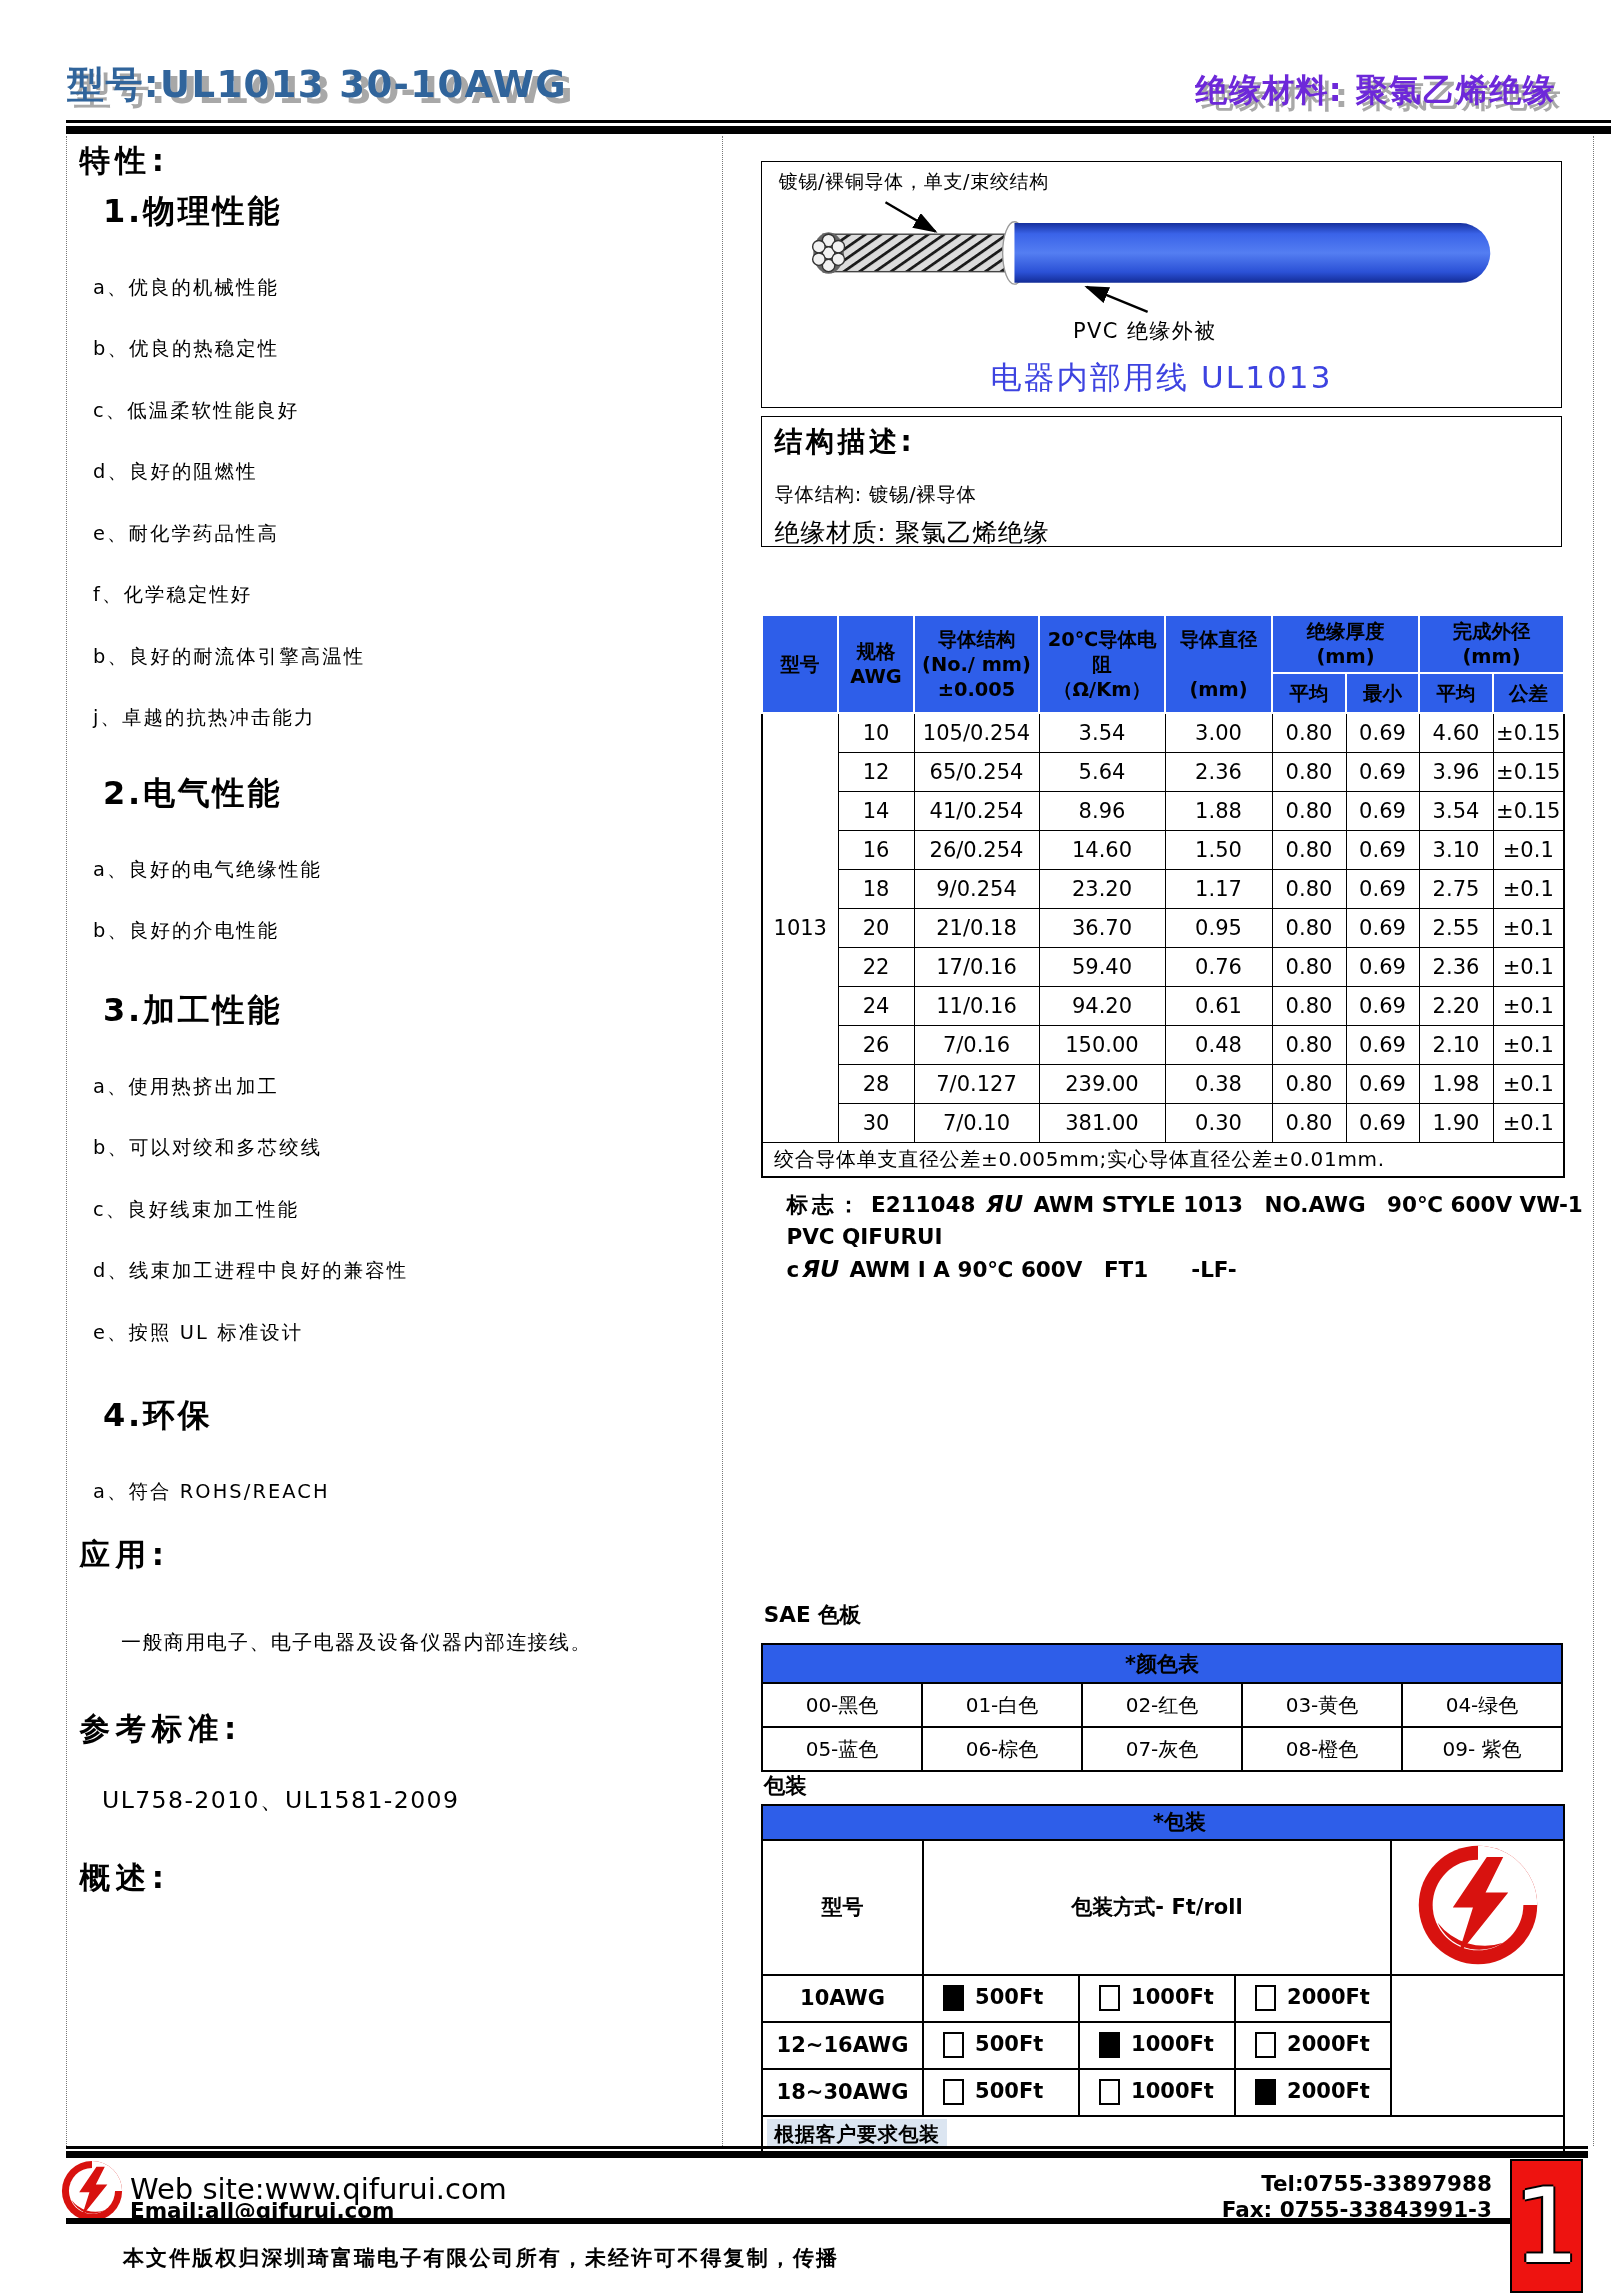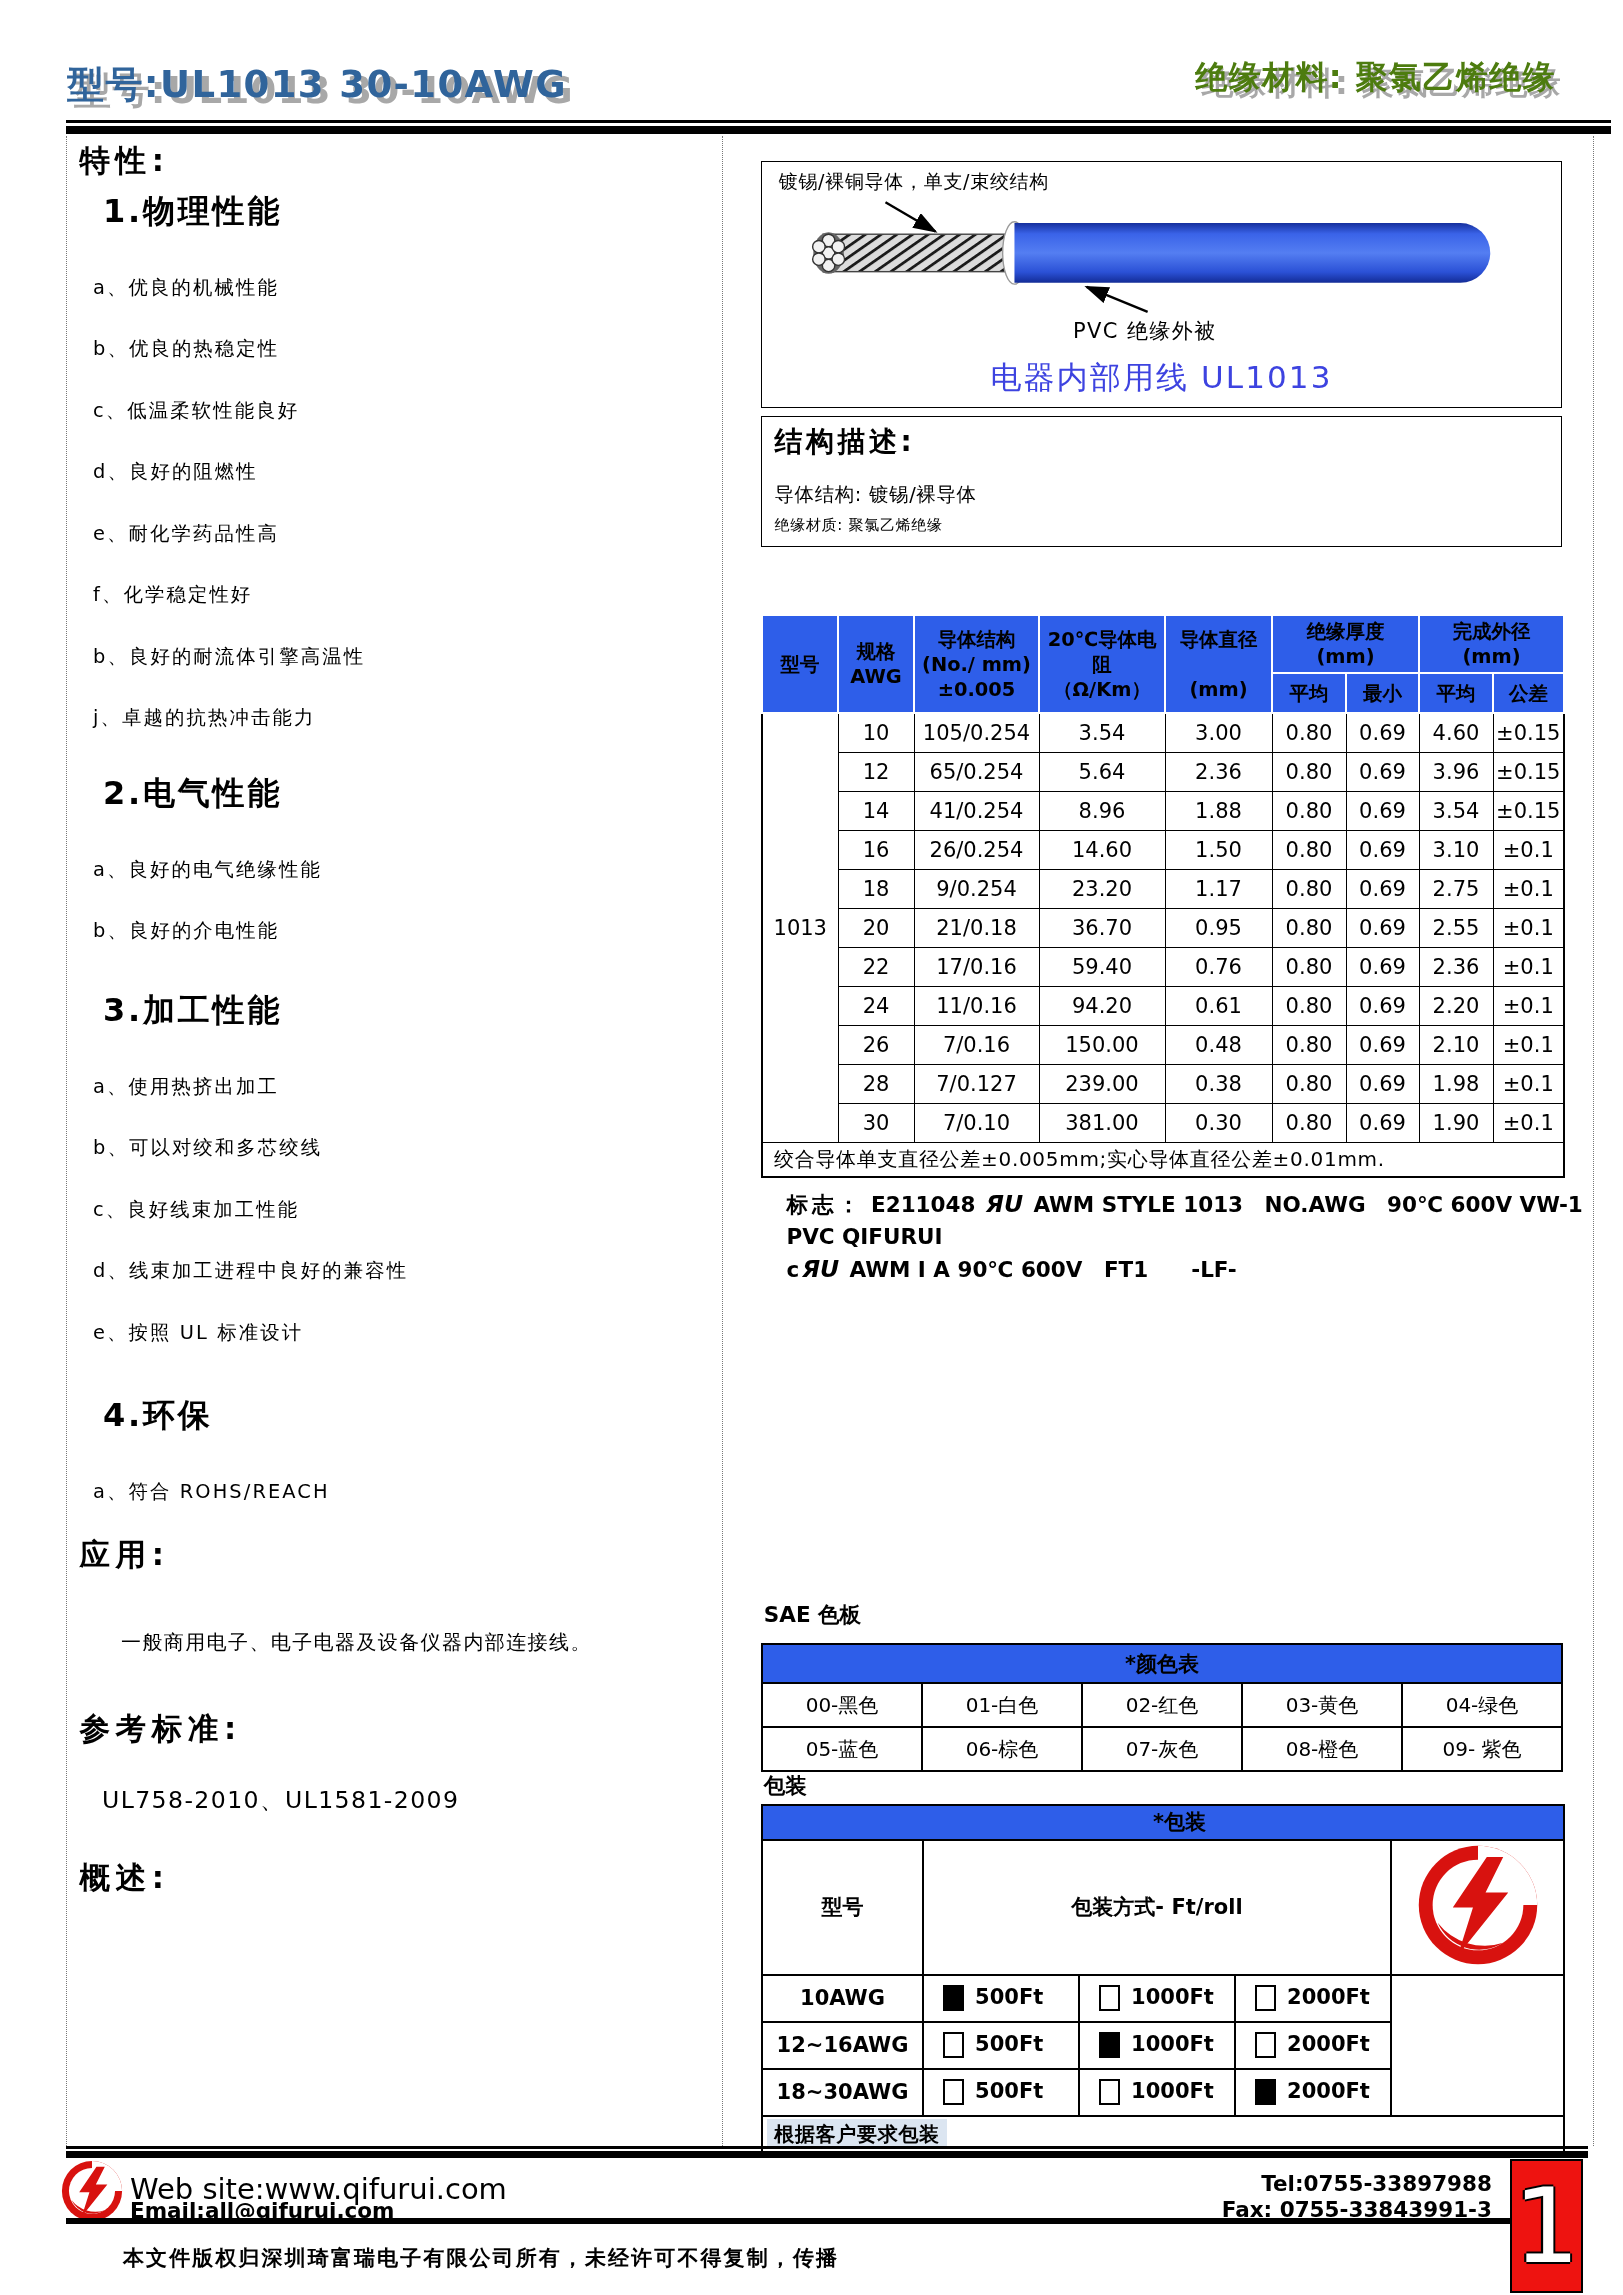--- a/index.html
+++ b/index.html
@@ -1,22 +1,22 @@
 <!DOCTYPE html>
 <html style="font-size:11px"><head>
 <meta charset="utf-8">
 <style>
   html,body{margin:0;padding:0;background:#e8e8e8;}
   .page{position:relative;width:1623px;height:2295px;background:#fff;overflow:hidden;
         font-family:"DejaVu Sans","Liberation Sans",sans-serif;color:#000;}
   
   .hdr-left{position:absolute;left:67px;top:60px;font-size:37px;font-weight:bold;letter-spacing:1.4px;
             color:#30649b;text-shadow:7px 6.2px 0 #a8a8a8;white-space:nowrap;}
-  .hdr-right{position:absolute;right:67px;top:56px;font-size:32px;font-weight:bold;letter-spacing:1.4px;
-             color:#4d7c0f;text-shadow:6.2px 5.6px 0 #a8a8a8;white-space:nowrap;}
+  .hdr-right{position:absolute;right:67px;top:69px;font-size:32px;font-weight:bold;letter-spacing:1.4px;
+             color:#6d28d9;text-shadow:6.2px 5.6px 0 #a8a8a8;white-space:nowrap;}
   .rule{position:absolute;background:#000;}
   .rt1{left:66px;top:120px;width:1545px;height:2.8px;}
   .rt2{left:66px;top:126px;width:1545px;height:7.6px;}
   .vdot{position:absolute;top:136px;height:2010px;border-left:1.4px dotted #777;}
   .v1{left:66px;} .v2{left:722px;} .v3{left:1593px;}
   
   .leftcol{position:absolute;left:67px;top:136px;width:655px;}
   .h1{font-size:30.5px;font-weight:bold;letter-spacing:5.6px;margin-left:12.5px;line-height:33px;}
   .h1.first{margin-top:8.3px;}
   .sec-title{font-size:32px;font-weight:bold;letter-spacing:2.8px;margin-left:36px;line-height:37px;}
@@ -29,21 +29,21 @@
   .rightcol{position:absolute;left:761px;top:0;width:802px;height:2295px;}
   .diagram-box{position:absolute;left:0;top:161px;width:799px;height:245px;border:1.4px solid #000;}
   .cond-label{position:absolute;left:16.7px;top:7px;font-size:19px;letter-spacing:0.7px;}
   .pvc-label{position:absolute;left:311px;top:155px;font-size:21px;letter-spacing:1.4px;}
   .diagram-title{position:absolute;left:0;bottom:8.3px;width:100%;text-align:center;
                  font-size:31px;color:#3d43e0;letter-spacing:2.1px;}
   .wire-svg{position:absolute;left:0;top:0;}
   .structure-box{position:absolute;left:0;top:416px;width:799px;height:129px;border:1.4px solid #000;}
   .structure-title{position:absolute;left:12.5px;top:5.6px;font-size:28px;font-weight:bold;letter-spacing:3.5px;}
   .structure-line1{position:absolute;left:12.5px;top:64px;font-size:19.4px;letter-spacing:0.7px;}
-  .structure-line2{position:absolute;left:12.5px;top:99px;font-size:15px;letter-spacing:0.7px;}
+  .structure-line2{position:absolute;left:12.5px;top:99px;font-size:25px;letter-spacing:0.7px;}
   .usage-bar{position:absolute;left:0;top:548px;width:802px;height:67px;background:#8f8f8f;box-sizing:border-box;
              border:0.7px solid #6d6d6d;}
   .usage-l1{position:absolute;left:11px;top:5.6px;font-size:21px;letter-spacing:0.7px;}
   .usage-l2{position:absolute;left:11px;top:36px;font-size:21px;letter-spacing:0.7px;}
   
   table{border-collapse:collapse;table-layout:fixed;}
   .spec{position:absolute;left:0;top:614px;width:802px;border:2.8px solid #000;}
   .spec th{background:#2e5ee9;border:2.1px solid #fff;font-size:19.4px;font-weight:bold;
            white-space:pre-line;padding:0;line-height:25px;}
   .spec thead tr:first-child{height:58px;} .spec thead tr:last-child{height:40px;}

